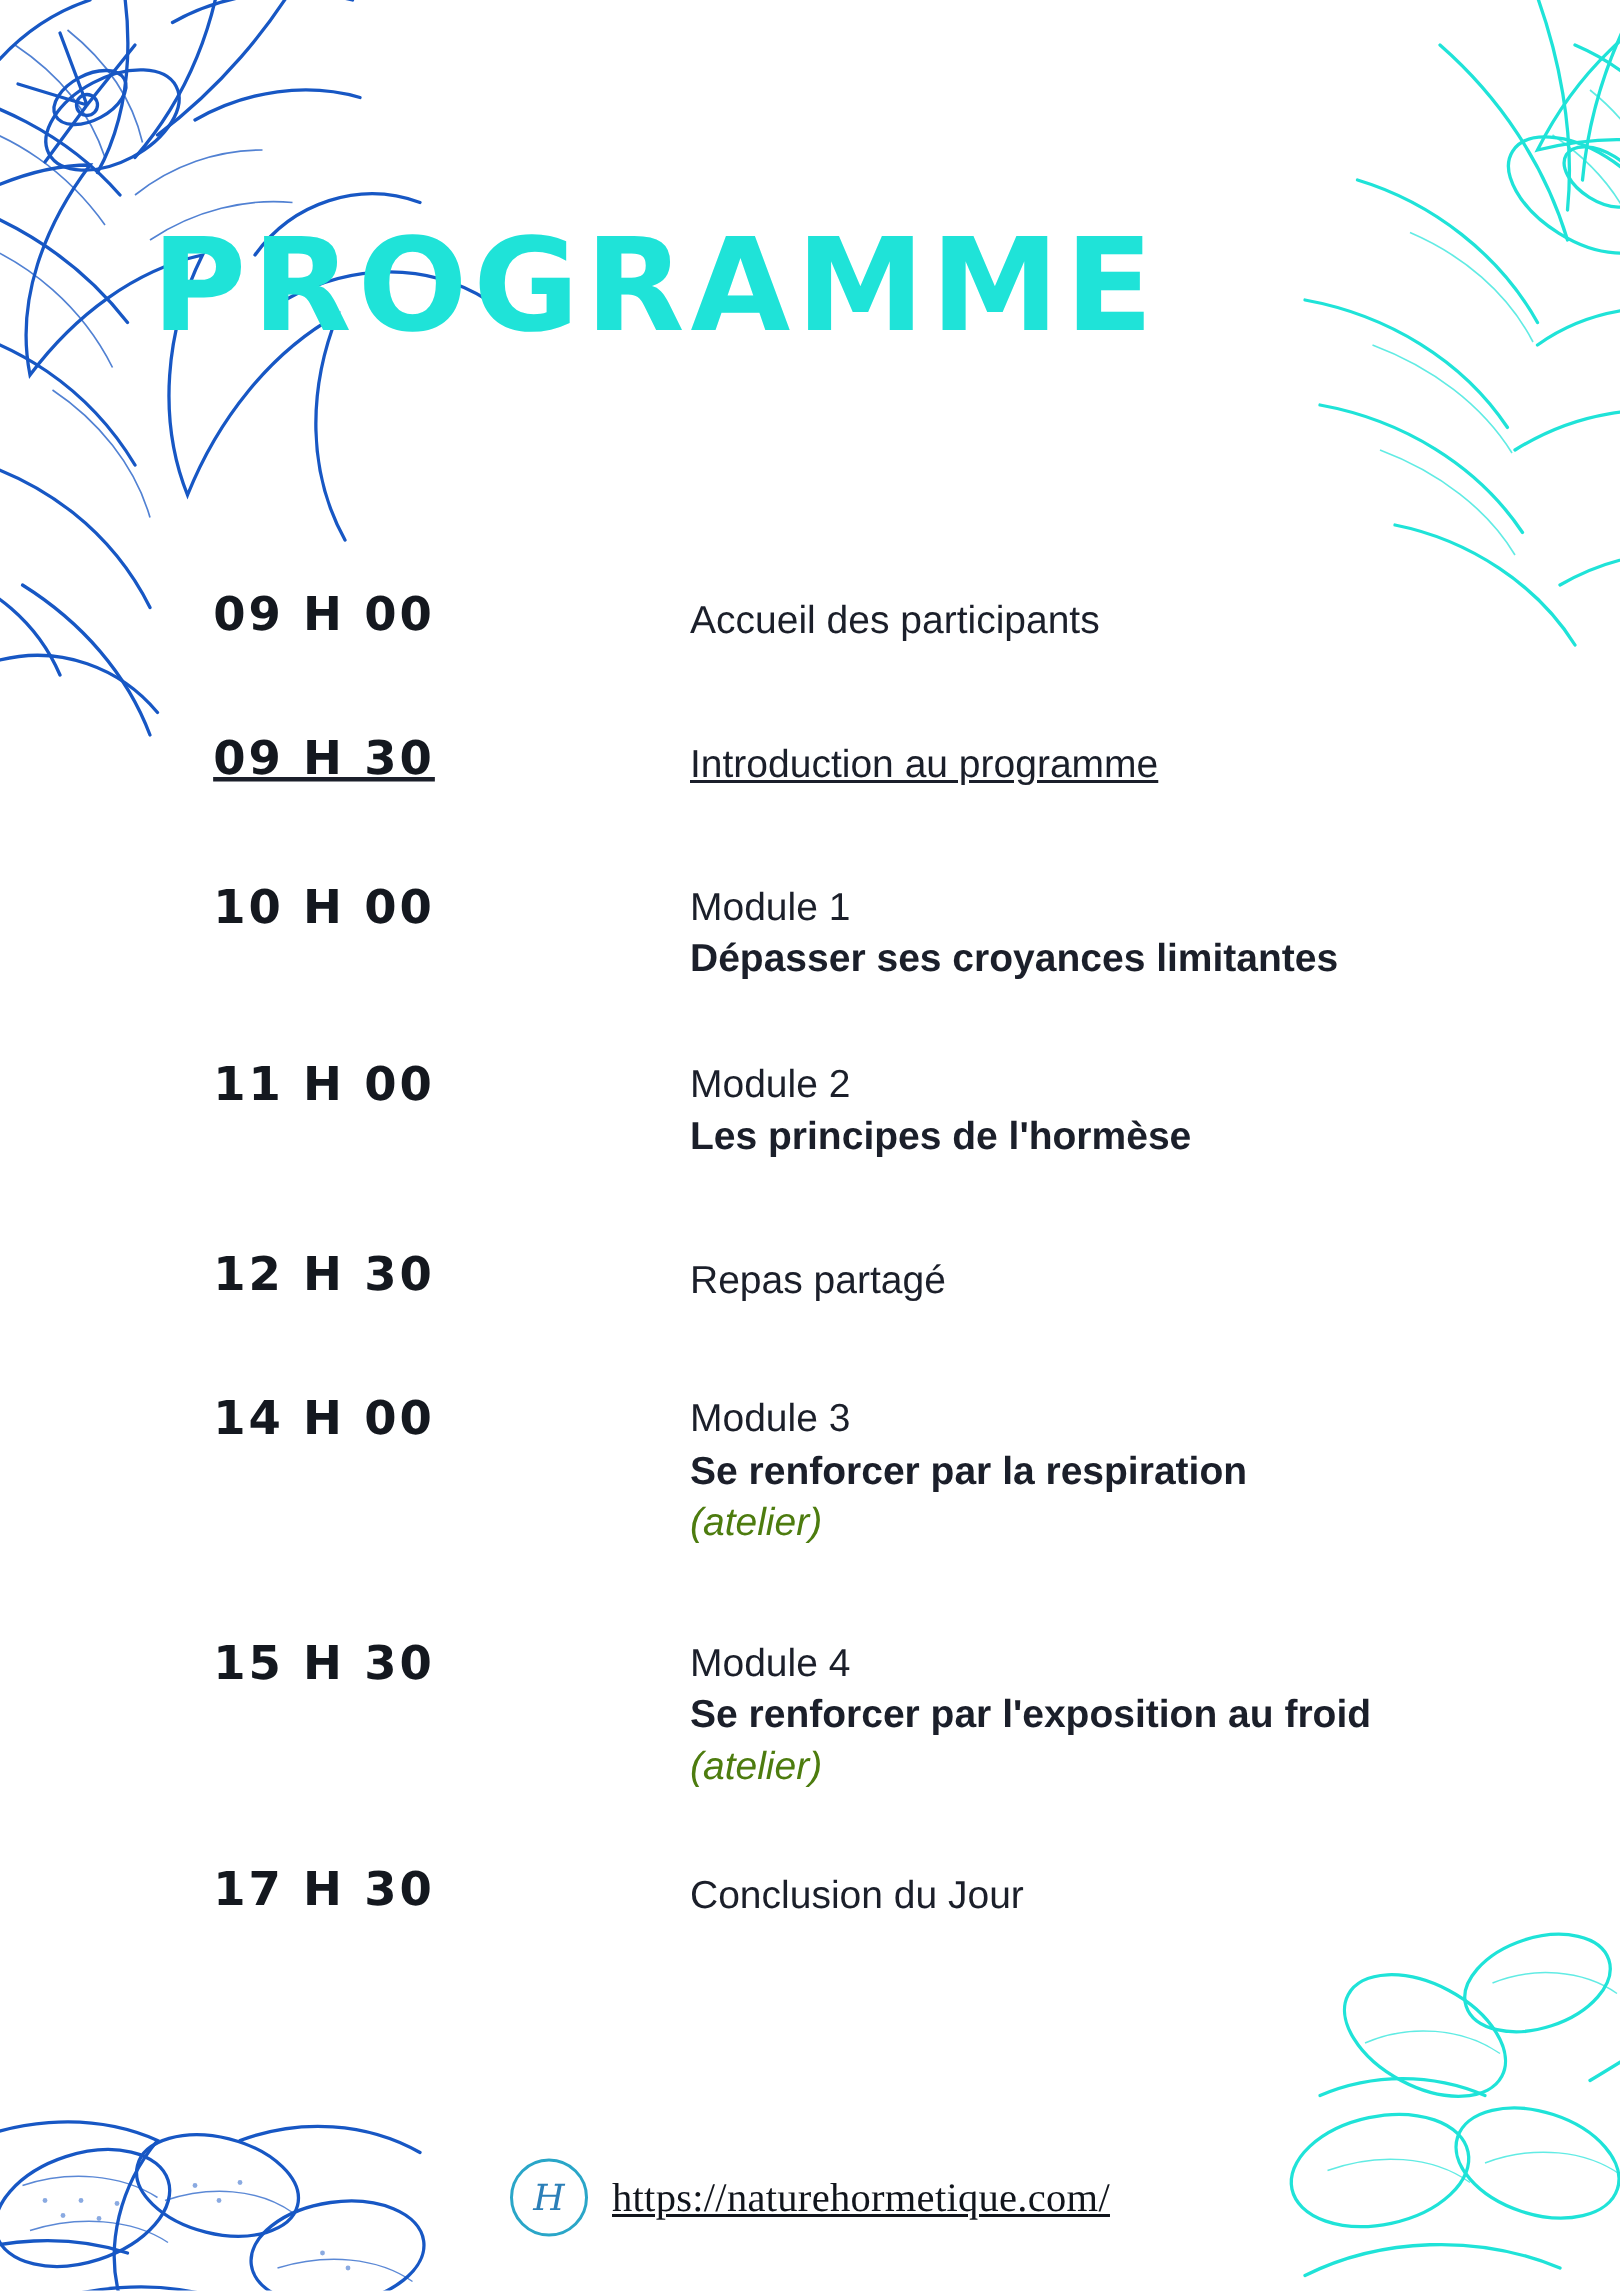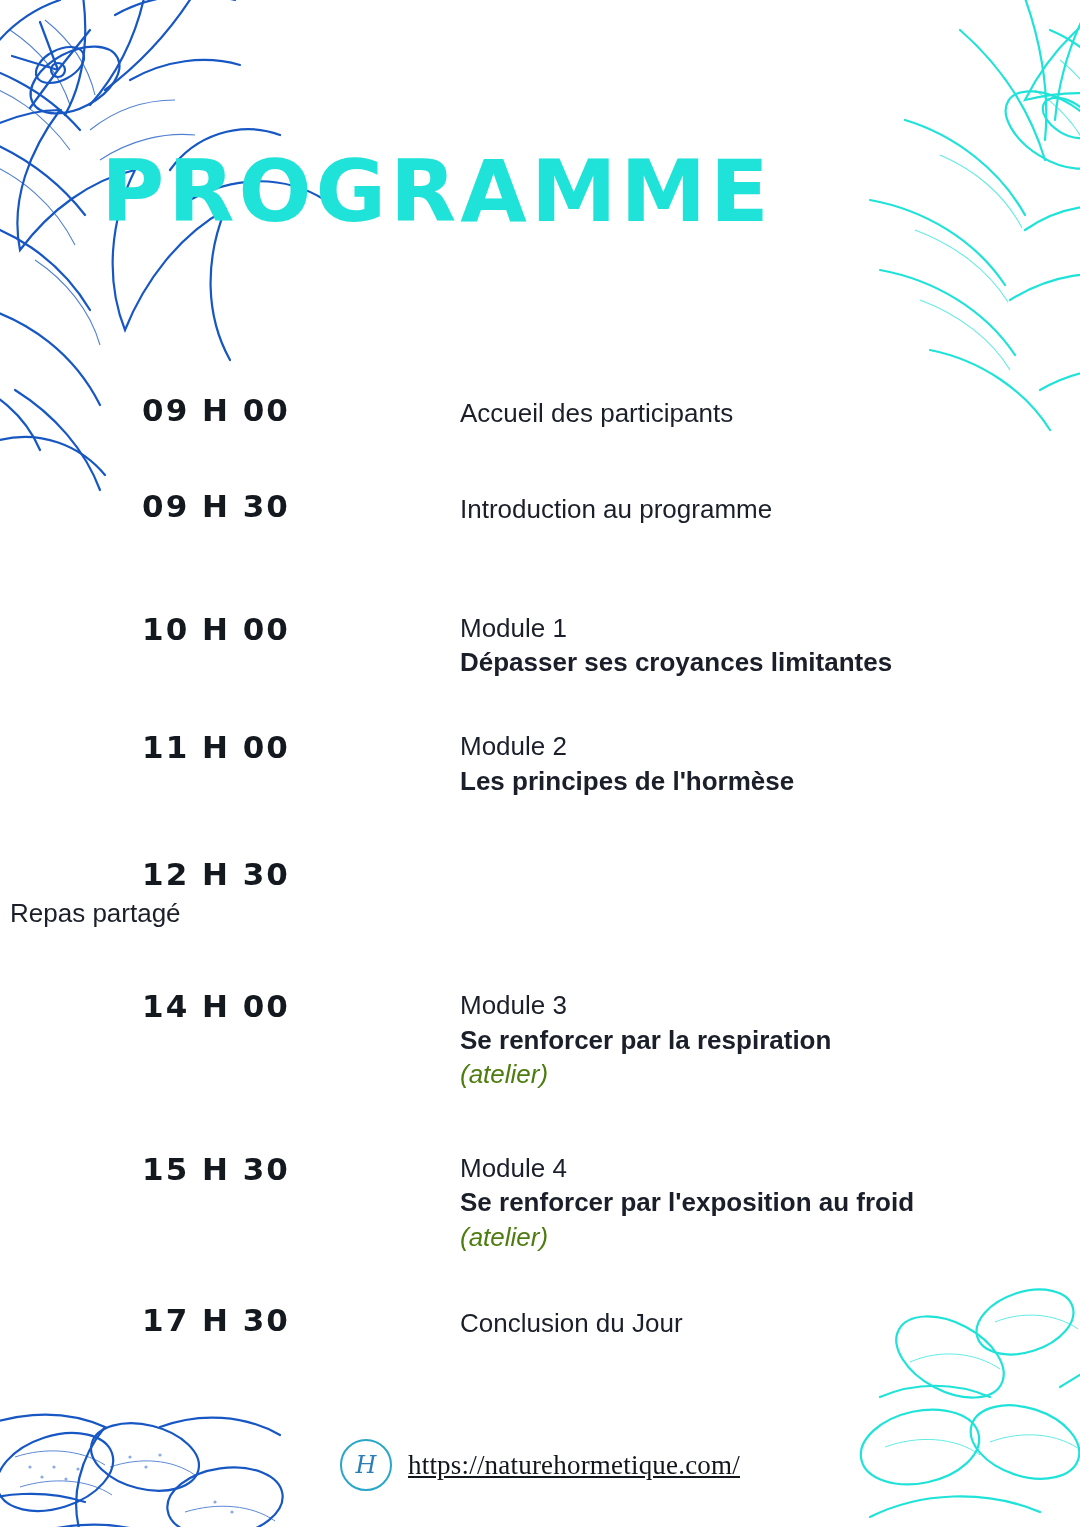--- a/index.html
+++ b/index.html
@@ -76,25 +76,25 @@
     color: #1b1f2a;
     font-family: "Liberation Sans", sans-serif;
   }
   .desc .lead { font-weight: 400; display: block; }
   .desc .strong { font-weight: 700; display: block; }
   .desc .note { font-style: italic; display: block; color: #4d7c0f; font-size: 26px; }
 
   
   .row.r0 { margin-bottom: 58px; }
   .row.r0 .desc { padding-top: 4px; }
-  .row.r1 { margin-bottom: 84px; }
+  .row.r1 { margin-bottom: 60px; text-decoration: underline; }
   .row.r1 .desc { padding-top: 4px; }
   .row.r2 { margin-bottom: 50px; }
   .row.r3 { margin-bottom: 58px; }
-  .row.r4 { margin-bottom: 58px; flex-direction: column; }
+  .row.r4 { margin-bottom: 58px; }
   .row.r4 .desc { padding-top: 4px; }
   .row.r5 { margin-bottom: 60px; }
   .row.r6 { margin-bottom: 48px; }
   .row.r7 .desc { padding-top: 4px; }
 
   
   .footer {
     position: absolute;
     bottom: 36px;
     left: 0;

